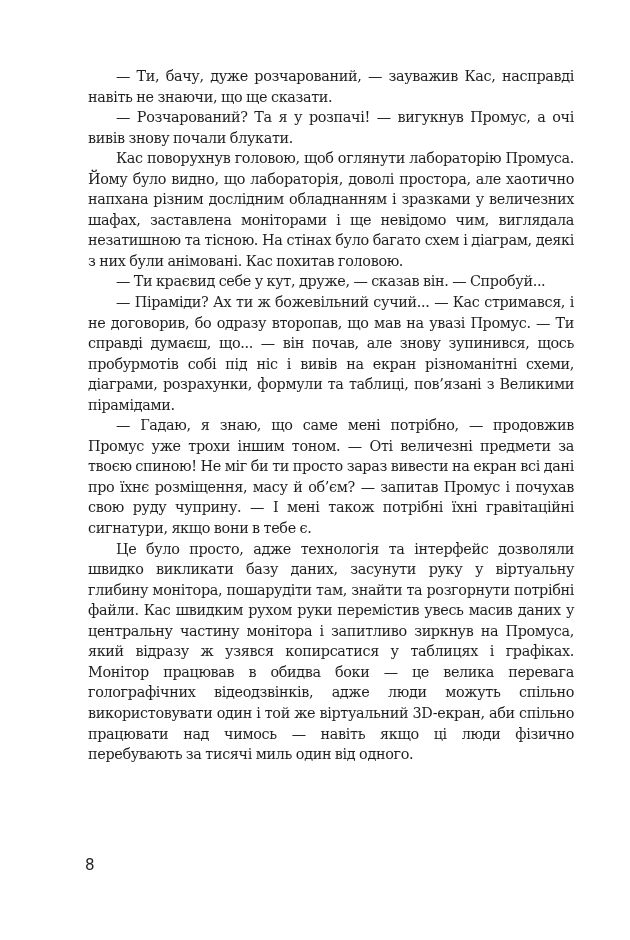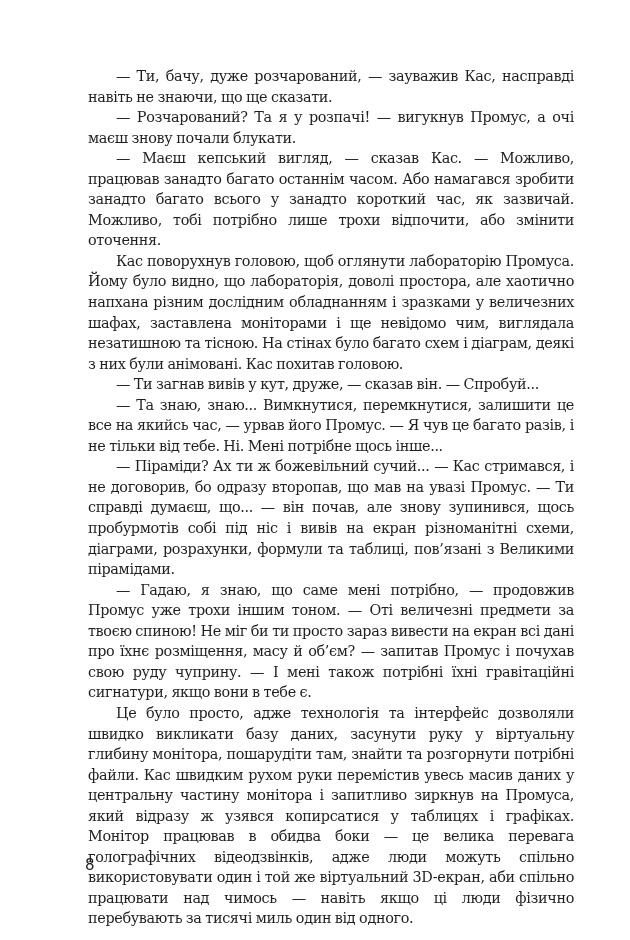--- a/index.html
+++ b/index.html
@@ -33,23 +33,21 @@
     font-size: 15px;
     color: #1f1f1f;
   }
 </style>
 </head>
 <body>
 
 <div class="page">
   <div class="text-block">
     <p>— Ти, бачу, дуже розчарований, — зауважив Кас, насправді навіть не знаючи, що ще сказати.</p>
-    <p>— Розчарований? Та я у розпачі! — вигукнув Промус, а очі маєш знову почали блукати.</p>
-    <p>— Маєш кепський вигляд, — сказав Кас. — Можливо, працював за­надто багато останнім часом. Або намагався зробити занадто багато всього у занадто короткий час, як зазвичай. Можливо, тобі потрібно лише трохи відпочити, або змінити оточення.</p>
+    <p>— Розчарований? Та я у розпачі! — вигукнув Промус, а очі вивів знову почали блукати.</p>
     <p>Кас поворухнув головою, щоб оглянути лабораторію Промуса. Йому було видно, що лабораторія, доволі простора, але хаотично напхана різним дослідним обладнанням і зразками у величезних шафах, заставлена моні­торами і ще невідомо чим, виглядала незатишною та тісною. На стінах було багато схем і діаграм, деякі з них були анімовані. Кас похитав головою.</p>
-    <p>— Ти загнав вивів у кут, друже, — сказав він. — Спробуй...</p>
-    <p>— Та знаю, знаю... Вимкнутися, перемкнутися, залишити це все на якийсь час, — урвав його Промус. — Я чув це багато разів, і не тільки від тебе. Ні. Мені потрібне щось інше...</p>
+    <p>— Ти краєвид себе у кут, друже, — сказав він. — Спробуй...</p>
     <p>— Піраміди? Ах ти ж божевільний сучий... — Кас стримався, і не до­говорив, бо одразу второпав, що мав на увазі Промус. — Ти справді ду­маєш, що... — він почав, але знову зупинився, щось пробурмотів собі під ніс і вивів на екран різноманітні схеми, діаграми, розрахунки, формули та таблиці, пов’язані з Великими пірамідами.</p>
     <p>— Гадаю, я знаю, що саме мені потрібно, — продовжив Промус уже трохи іншим тоном. — Оті величезні предмети за твоєю спиною! Не міг би ти просто зараз вивести на екран всі дані про їхнє розміщення, масу й об’єм? — запитав Промус і почухав свою руду чуприну. — І мені також потрібні їхні гравітаційні сигнатури, якщо вони в тебе є.</p>
     <p>Це було просто, адже технологія та інтерфейс дозволяли швидко ви­кликати базу даних, засунути руку у віртуальну глибину монітора, пошa­рудіти там, знайти та розгорнути потрібні файли. Кас швидким рухом руки перемістив увесь масив даних у центральну частину монітора і запитливо зиркнув на Промуса, який відразу ж узявся копирсатися у таблицях і гра­фіках. Монітор працював в обидва боки — це велика перевага голографіч­них відеодзвінків, адже люди можуть спільно використовувати один і той же віртуальний 3D-екран, аби спільно працювати над чимось — навіть якщо ці люди фізично перебувають за тисячі миль один від одного.</p>
   </div>
   <div class="page-number">8</div>
 </div>
 
 </body></html>

